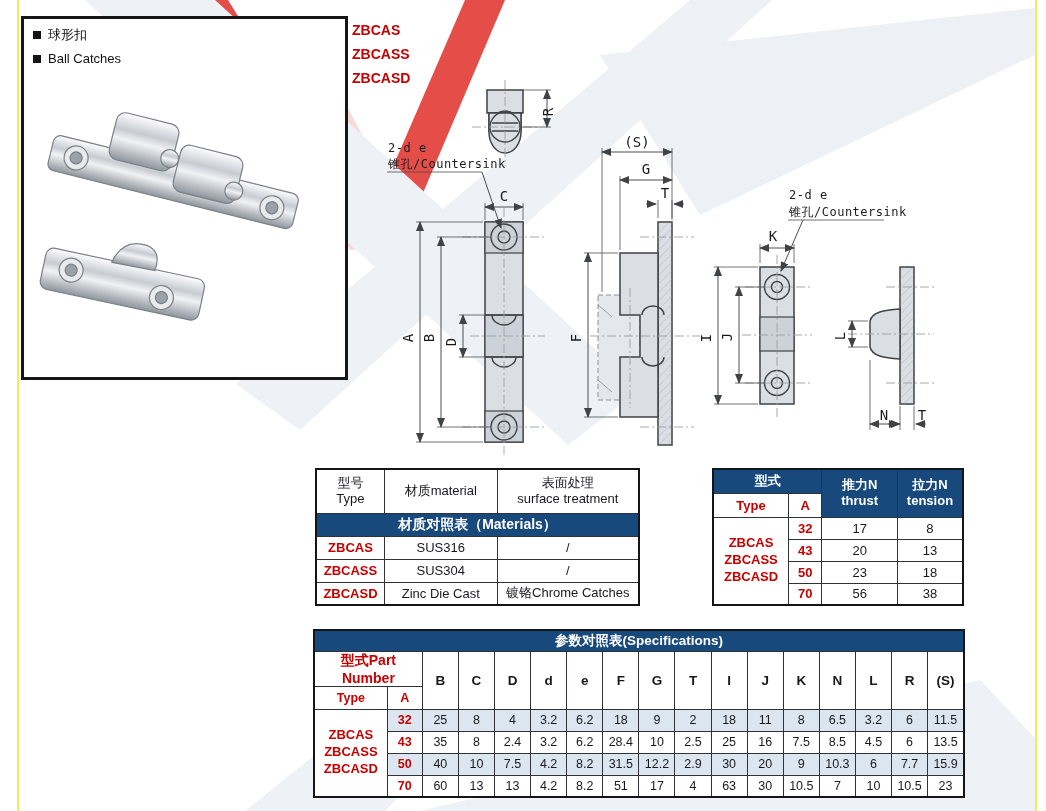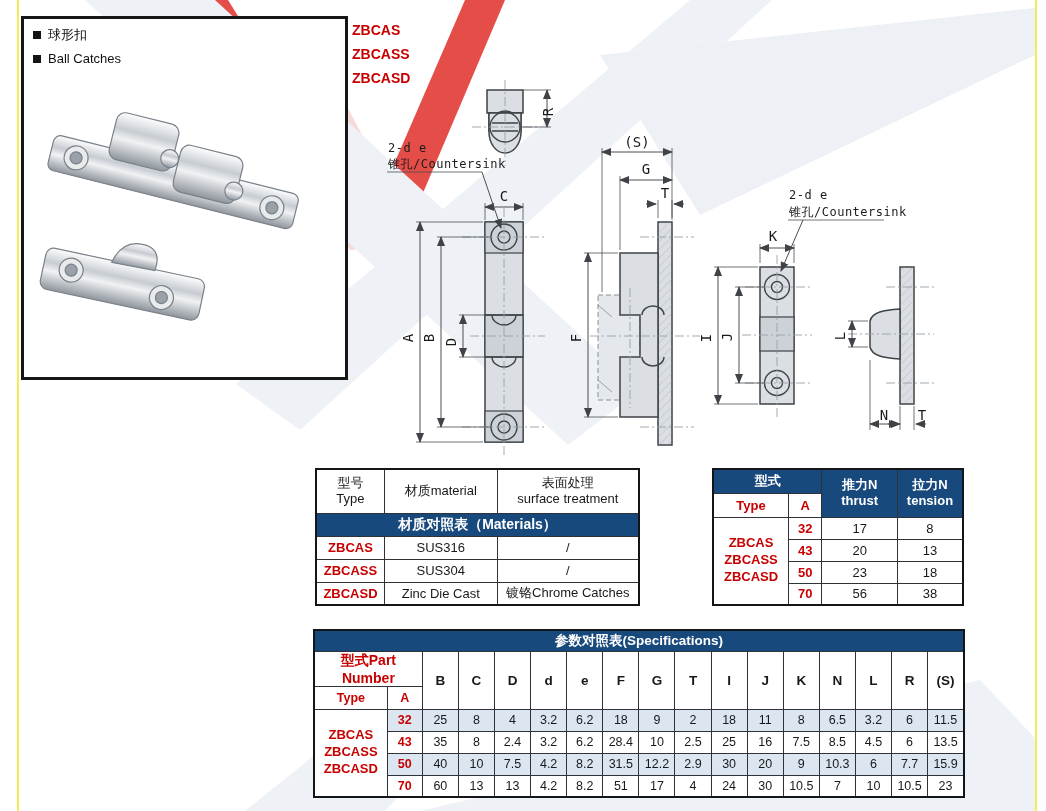--- a/index.html
+++ b/index.html
@@ -422,21 +422,21 @@
     <tr style="height:22px">
       <td class="r">70</td>
       <td>60</td>
       <td>13</td>
       <td>13</td>
       <td>4.2</td>
       <td>8.2</td>
       <td>51</td>
       <td>17</td>
       <td>4</td>
-      <td>24</td>
+      <td>63</td>
       <td>30</td>
       <td>10.5</td>
       <td>7</td>
       <td>10</td>
       <td>10.5</td>
       <td>23</td>
     </tr>
   </tbody>
     </table>
 

